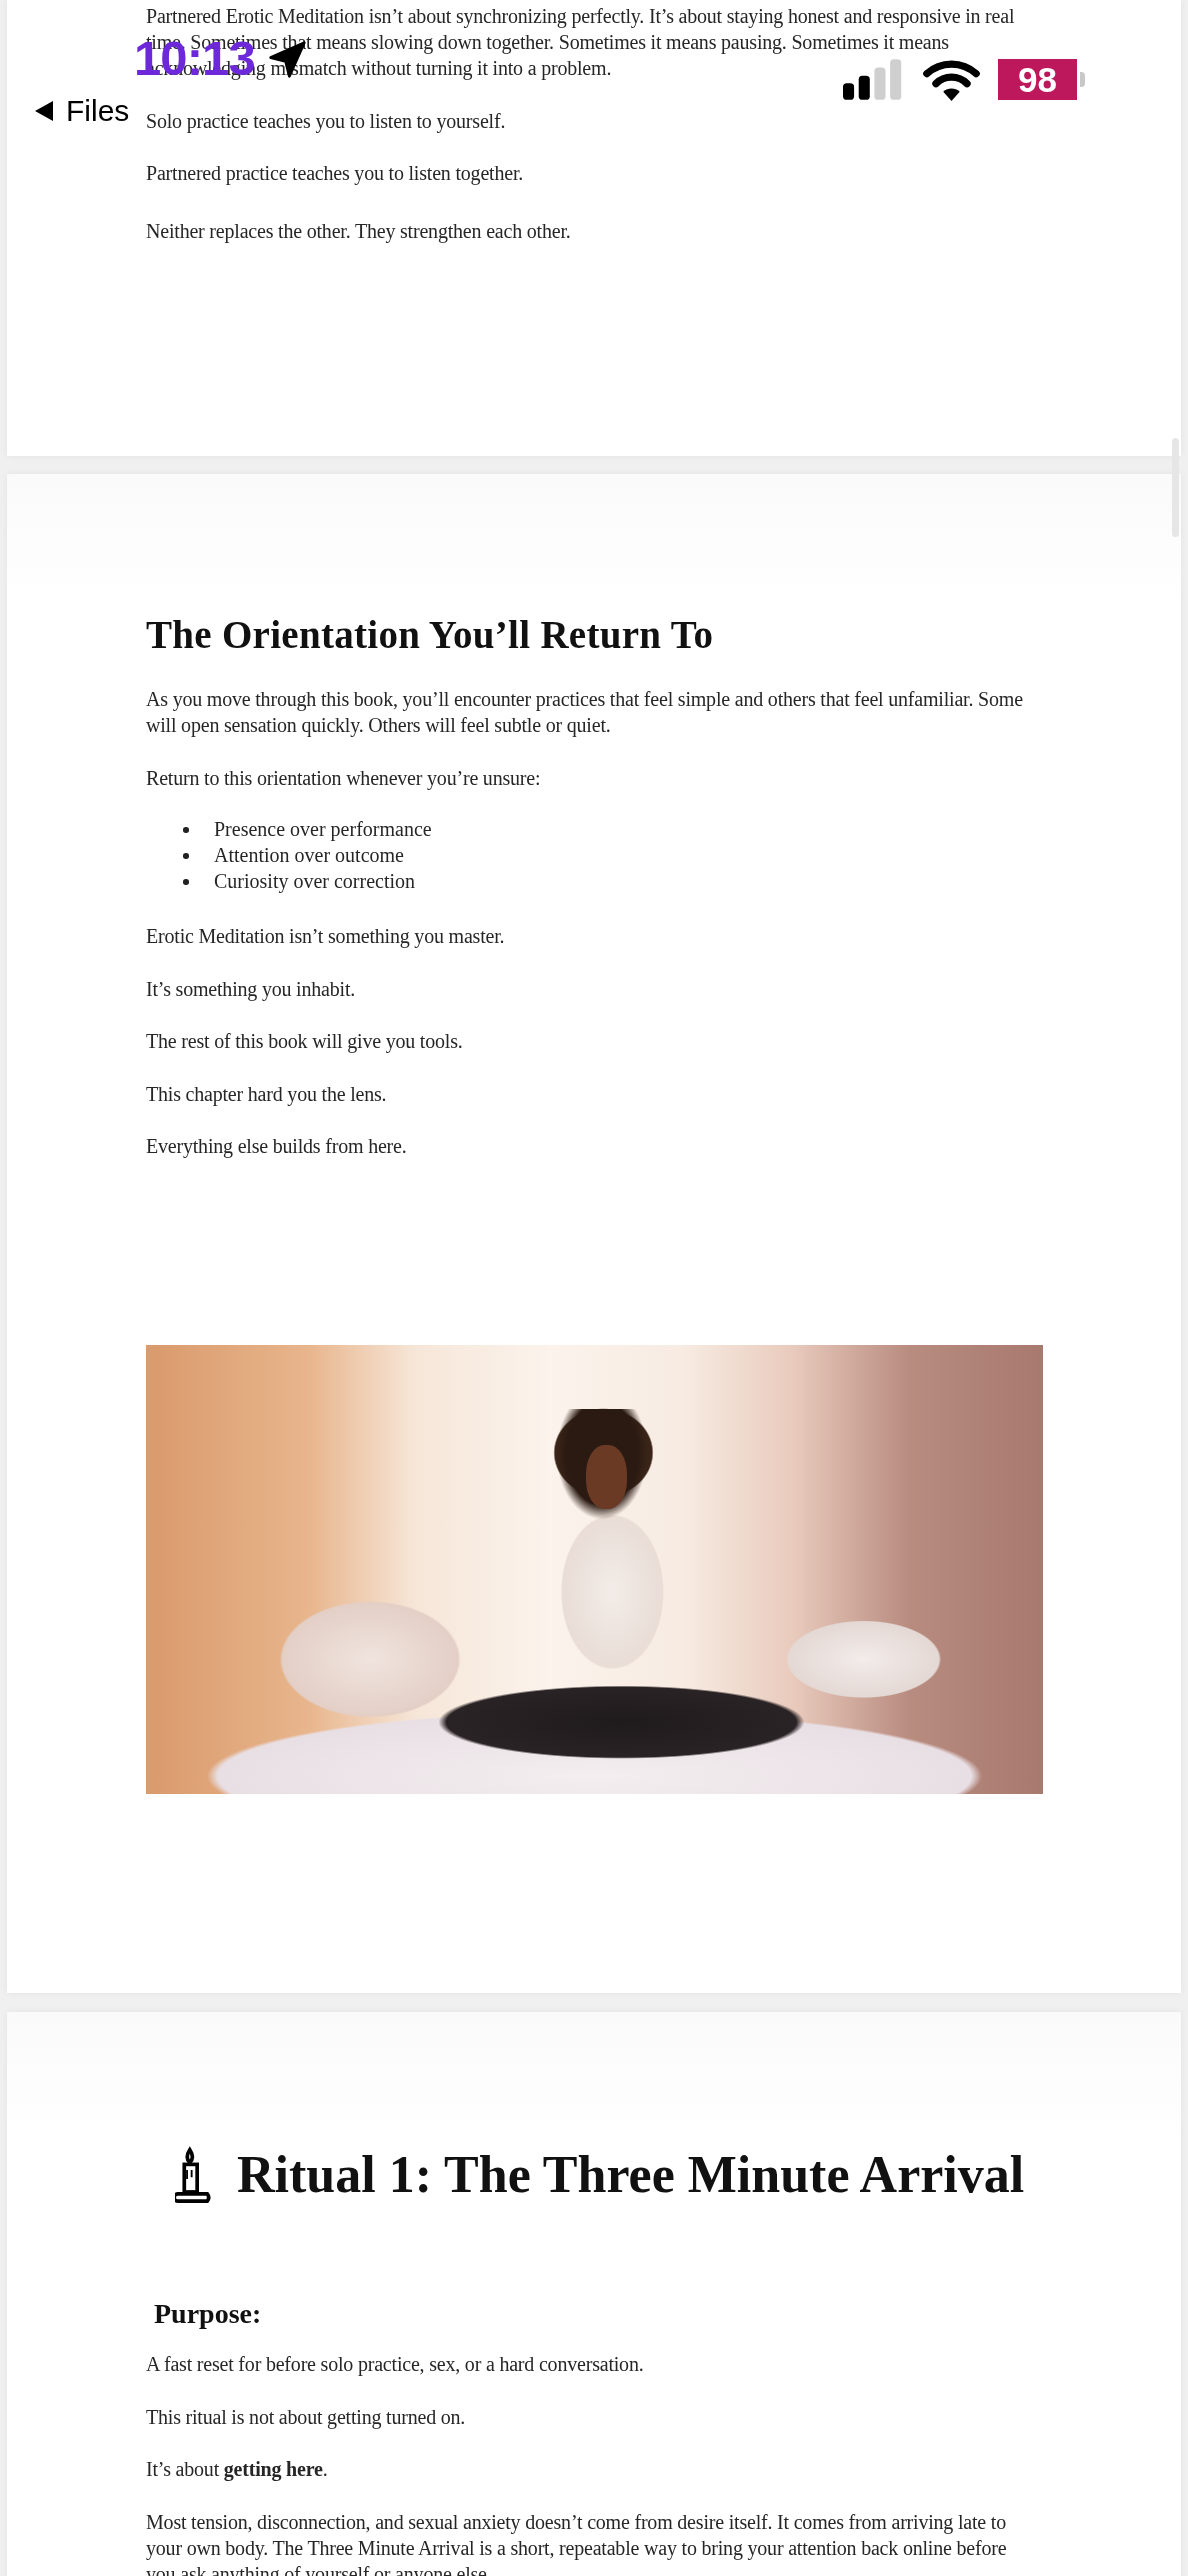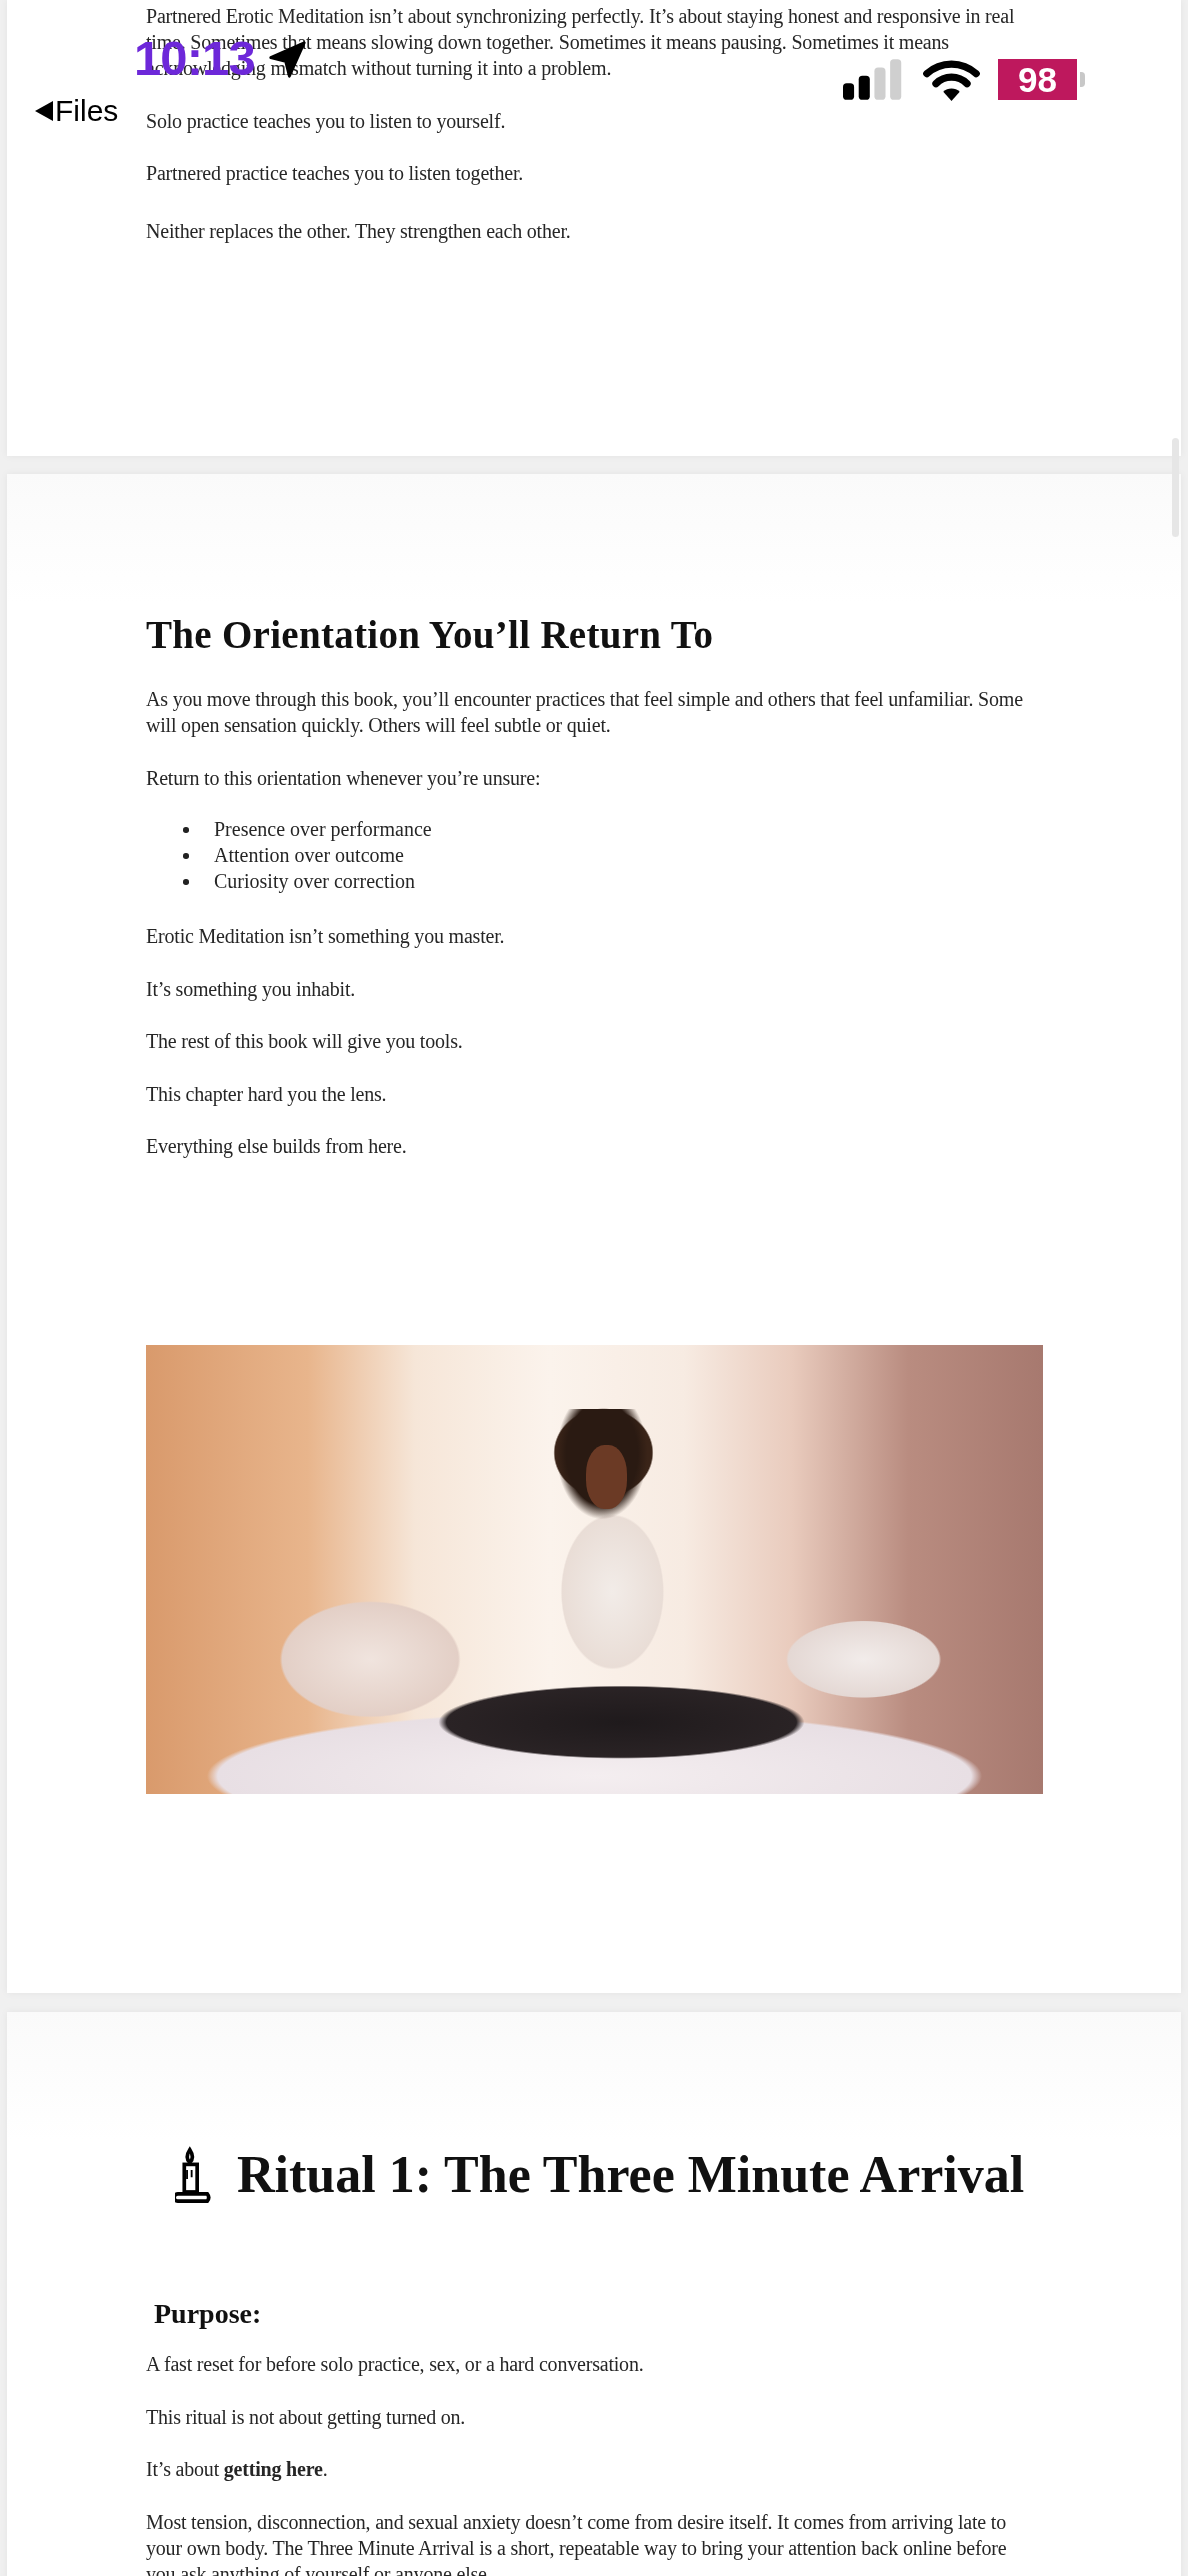--- a/index.html
+++ b/index.html
@@ -60,21 +60,21 @@
     background:#6b3a25;
   }
   
   .status-time {
     position:absolute; left:134px; top:31px; font-family:"Liberation Sans","DejaVu Sans",sans-serif;
     font-size:49px; font-weight:bold; color:#6d28d9; letter-spacing:-0.9px; line-height:55px;
   }
   .loc-arrow { position:absolute; left:267px; top:39px; width:41px; height:41px; }
   .files-back {
     position:absolute; left:35px; top:94px; font-family:"Liberation Sans","DejaVu Sans",sans-serif;
-    font-size:30px; color:#000; display:flex; align-items:center; gap:2px; line-height:33px;
+    font-size:30px; color:#000; display:flex; align-items:center; gap:13px; line-height:33px;
   }
   .files-back .tri { width:0; height:0; border-top:10px solid transparent; border-bottom:10px solid transparent; border-right:18.4px solid #000; }
   .signal { position:absolute; left:843px; top:59px; width:61px; height:41px; }
   .wifi { position:absolute; left:923px; top:59px; width:57px; height:42px; }
   .battery {
     position:absolute; left:998px; top:59px; width:79px; height:41px; background:#be185d; border-radius:0;
     color:#fff; font-family:"Liberation Sans","DejaVu Sans",sans-serif; font-weight:bold; font-size:35px;
     display:flex; align-items:center; justify-content:center; line-height:41px;
   }
   .battery-cap { position:absolute; left:1080px; top:72px; width:4.6px; height:14.7px; border-radius:0 3.7px 3.7px 0; background:#c8c8c8; }

